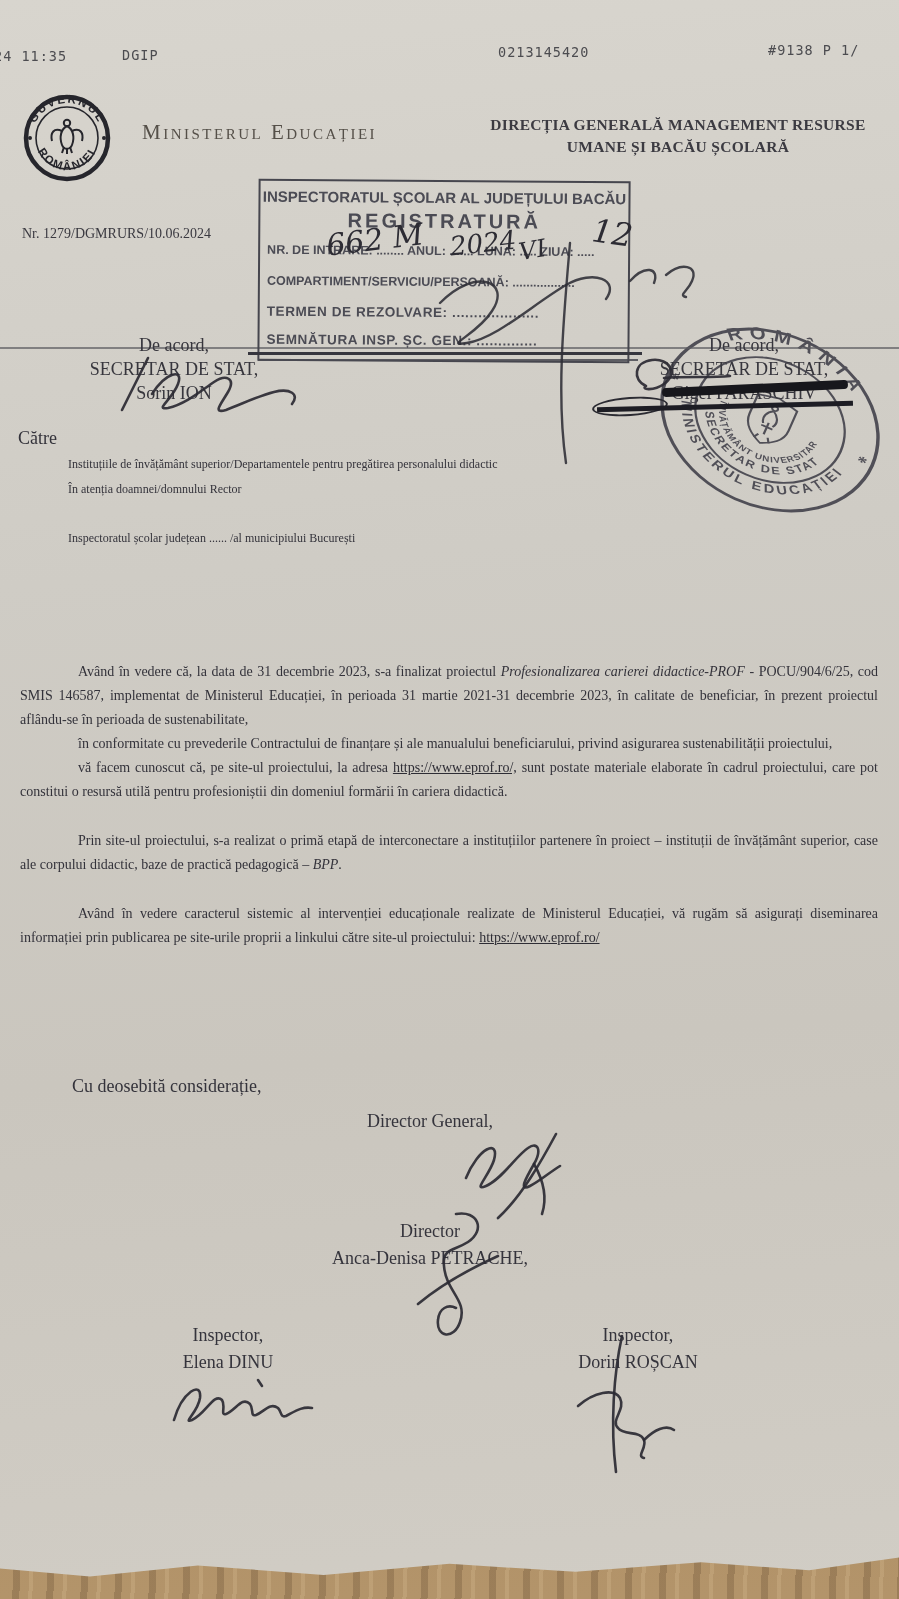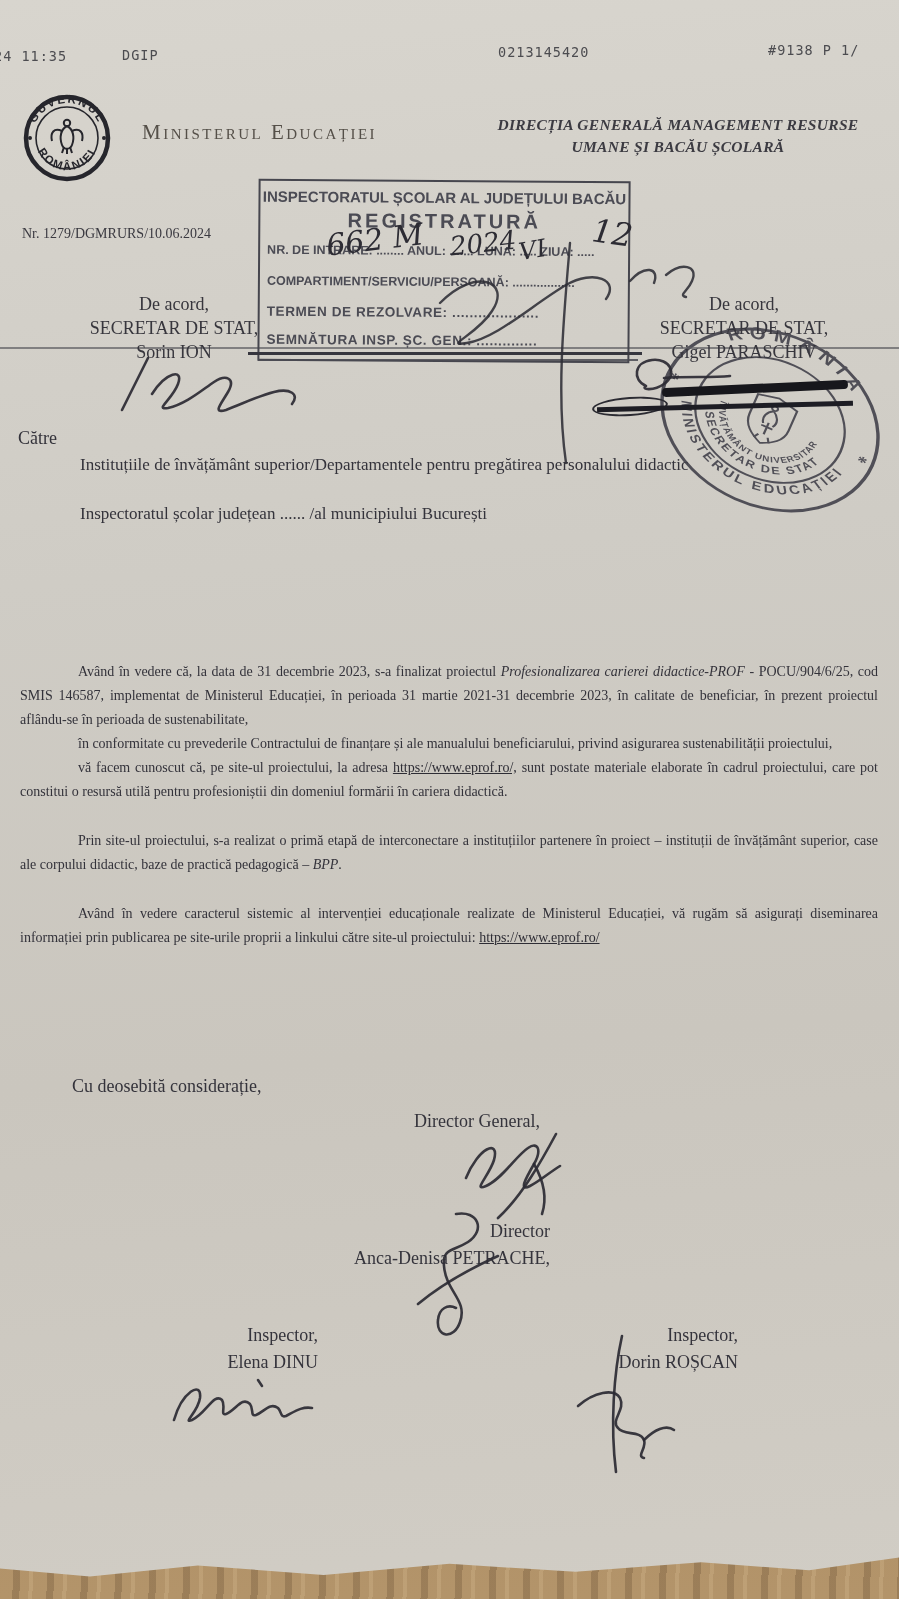--- a/index.html
+++ b/index.html
@@ -9,48 +9,48 @@
     background:
       repeating-linear-gradient(92deg, rgba(62,40,20,.20) 0 7px, rgba(0,0,0,0) 7px 16px, rgba(255,232,190,.14) 16px 20px, rgba(0,0,0,0) 20px 34px),
       linear-gradient(180deg,#97774f 0%,#a8885d 55%,#b3946a 100%);}
   .paper{position:absolute;inset:0;height:1599px;
     background:linear-gradient(175deg,#d8d5ce 0%,#cfccc5 35%,#cac6be 65%,#d1cdc5 100%);
     clip-path:polygon(0 0,100% 0,100% 97.4%,90% 98.2%,78% 97.7%,64% 98.3%,50% 97.8%,36% 98.5%,22% 97.9%,10% 98.6%,0 98.1%);}
   .abs{position:absolute;}
   .ink{color:#34333b;}
   .fax{font-family:"DejaVu Sans Mono",monospace;font-size:13.5px;color:#4c4c50;letter-spacing:1px;}
   .ministry-name{font-variant:small-caps;font-size:21px;letter-spacing:2.5px;color:#544f48;}
-  .dg-header{width:420px;text-align:center;font-weight:bold;font-size:15.5px;line-height:22px;color:#3c3b42;letter-spacing:.3px;font-style:italic;}
+  .dg-header{width:420px;text-align:center;font-weight:bold;font-size:15.5px;line-height:22px;color:#3c3b42;letter-spacing:.3px;}
   .ref{font-size:14px;color:#3a3940;}
   .rbox{width:368px;height:178px;border:2.5px solid #46464e;transform:rotate(.4deg);
         font-family:"Liberation Sans",sans-serif;font-weight:bold;color:#4b4b54;z-index:4;}
   .rbox span{position:absolute;left:0;right:0;white-space:nowrap;}
   .rb-title{top:7px;text-align:center;font-size:15px;}
   .rb-sub{top:28px;text-align:center;font-size:20px;letter-spacing:3px;}
   .rb-entry{top:62px;padding-left:7px;font-size:12.5px;}
   .rb-dept{top:93px;padding-left:7px;font-size:12.5px;}
   .rb-term{top:123px;padding-left:7px;font-size:13.5px;letter-spacing:.6px;}
   .rb-sign{top:151px;padding-left:7px;font-size:13.5px;letter-spacing:.6px;}
   .hw{font-family:"DejaVu Serif",serif;font-style:italic;color:#2d2c34;z-index:6;}
-  .approval{text-align:center;font-size:18px;line-height:24px;color:#37363d;z-index:5;}
+  .approval{text-align:center;font-size:18px;line-height:24px;color:#37363d;z-index:5;margin-top:41px;}
   .scanline{left:0;right:0;top:347px;height:2px;background:#5c5c61;opacity:.7;z-index:3;}
   .ubar1{left:248px;top:352px;width:394px;height:3px;background:#36363e;z-index:5;}
   .ubar2{left:258px;top:359px;width:380px;height:2px;background:#4a4a52;opacity:.85;z-index:5;}
   .redact1{left:662px;top:384px;width:186px;height:9px;background:#17171c;border-radius:4px;transform:rotate(-2.5deg);z-index:7;}
   .redact2{left:597px;top:404px;width:256px;height:5px;background:#1d1d24;transform:rotate(-1.5deg);z-index:7;}
   .redact-ell{left:592px;top:397px;width:72px;height:15px;border:2px solid #2b2b32;border-radius:50%;transform:rotate(-4deg);z-index:7;}
   .to-label{left:18px;top:428px;font-size:18px;}
-  .recipients{left:80px;top:452px;width:790px;font-size:17px;line-height:25px;color:#34333b;}
+  .recipients{left:68px;top:452px;width:790px;font-size:12px;line-height:25px;color:#34333b;}
   .recipients .grp{margin-bottom:24px;}
   .bodytext{left:20px;top:660px;width:858px;text-align:justify;font-size:14px;line-height:24px;color:#33323a;}
   .bodytext p{margin:0;text-indent:58px;}
   .bodytext p.sp{margin-top:25px;}
   .doclink{font-weight:normal;text-decoration:underline;color:#2e2d35;}
   .closing{left:72px;top:1076px;font-size:18px;}
-  .sigblock{text-align:right;font-size:18px;line-height:27px;color:#35343c;z-index:3;}
+  .sigblock{text-align:center;font-size:18px;line-height:27px;color:#35343c;z-index:3;}
   svg{position:absolute;overflow:visible;}
   .sig path{fill:none;stroke:#2b2a33;stroke-width:2.6;stroke-linecap:round;stroke-linejoin:round;opacity:.92;}
   .stampwrap{left:648px;top:326px;width:244px;height:188px;transform:rotate(24deg);z-index:2;opacity:.88;}
   .stamp-ink{fill:#3f3e48;}
   .scrawl path{fill:none;stroke:#2e2d36;stroke-width:2.4;stroke-linecap:round;opacity:.88;}
 </style>
 </head>
 <body>
 
 <div class="scene">
@@ -172,20 +172,21 @@
 
     <svg class="sig" style="left:618px;top:352px;z-index:6" width="120" height="55" viewBox="0 0 120 55">
       <path d="M28,34 C14,28 16,10 34,8 C52,6 60,22 46,32 C36,39 22,38 28,34"></path>
       <path d="M46,26 C70,24 92,26 112,24"></path>
     </svg>
 
     <span class="abs ink to-label">Către</span>
     <div class="abs recipients">
       <div class="grp">
         <div>Instituțiile de învățământ superior/Departamentele pentru pregătirea personalului didactic</div>
+        <div>În atenția doamnei/domnului Rector</div>
       </div>
       <div class="grp">
         <div>Inspectoratul școlar județean ...... /al municipiului București</div>
       </div>
     </div>
 
     <div class="abs bodytext">
       <p><span>Având în vedere că, la data de 31 decembrie 2023, s-a finalizat proiectul </span><i>Profesionalizarea carierei didactice-PROF</i><span> - POCU/904/6/25, cod SMIS 146587, implementat de Ministerul Educației, în perioada 31 martie 2021-31 decembrie 2023, în calitate de beneficiar, în prezent proiectul aflându-se în perioada de sustenabilitate,</span></p>
       <p>în conformitate cu prevederile Contractului de finanțare și ale manualului beneficiarului, privind asigurarea sustenabilității proiectului,</p>
       <p><span>vă facem cunoscut că,   pe site-ul proiectului, la adresa </span><span class="doclink">https://www.eprof.ro/,</span><span> sunt postate materiale elaborate în cadrul proiectului, care pot constitui o resursă utilă pentru profesioniștii din domeniul formării în cariera didactică.</span></p>

